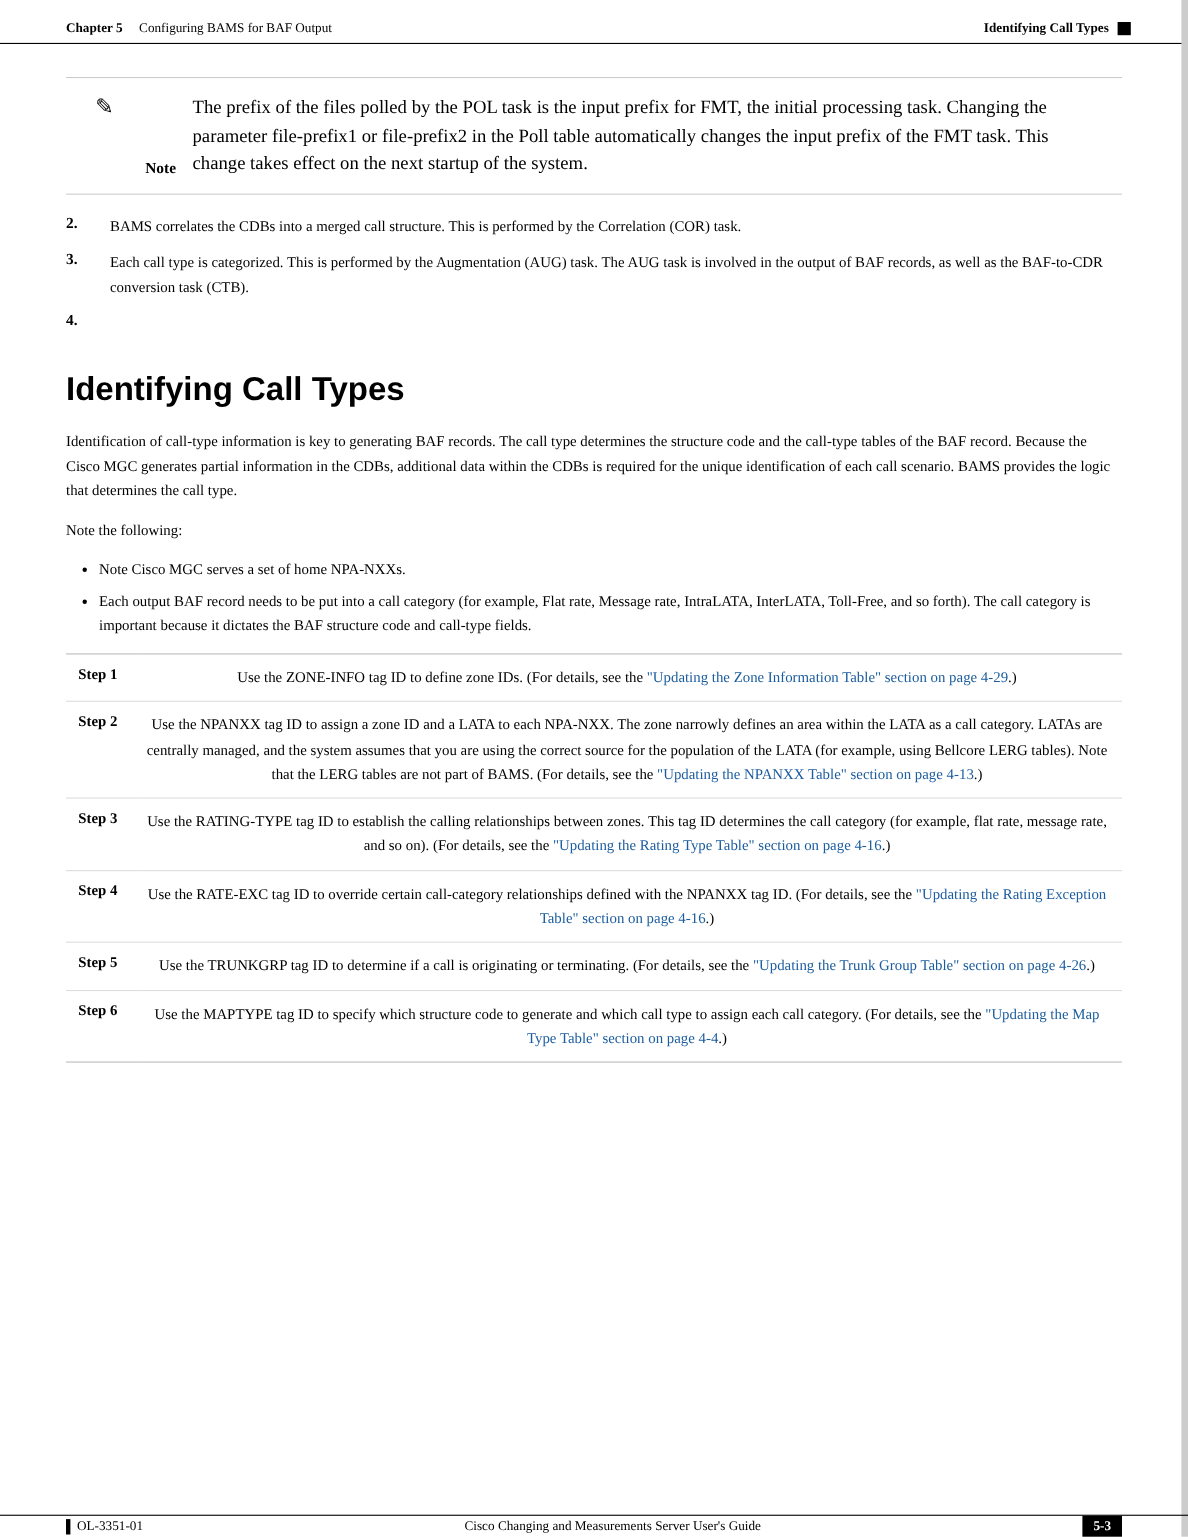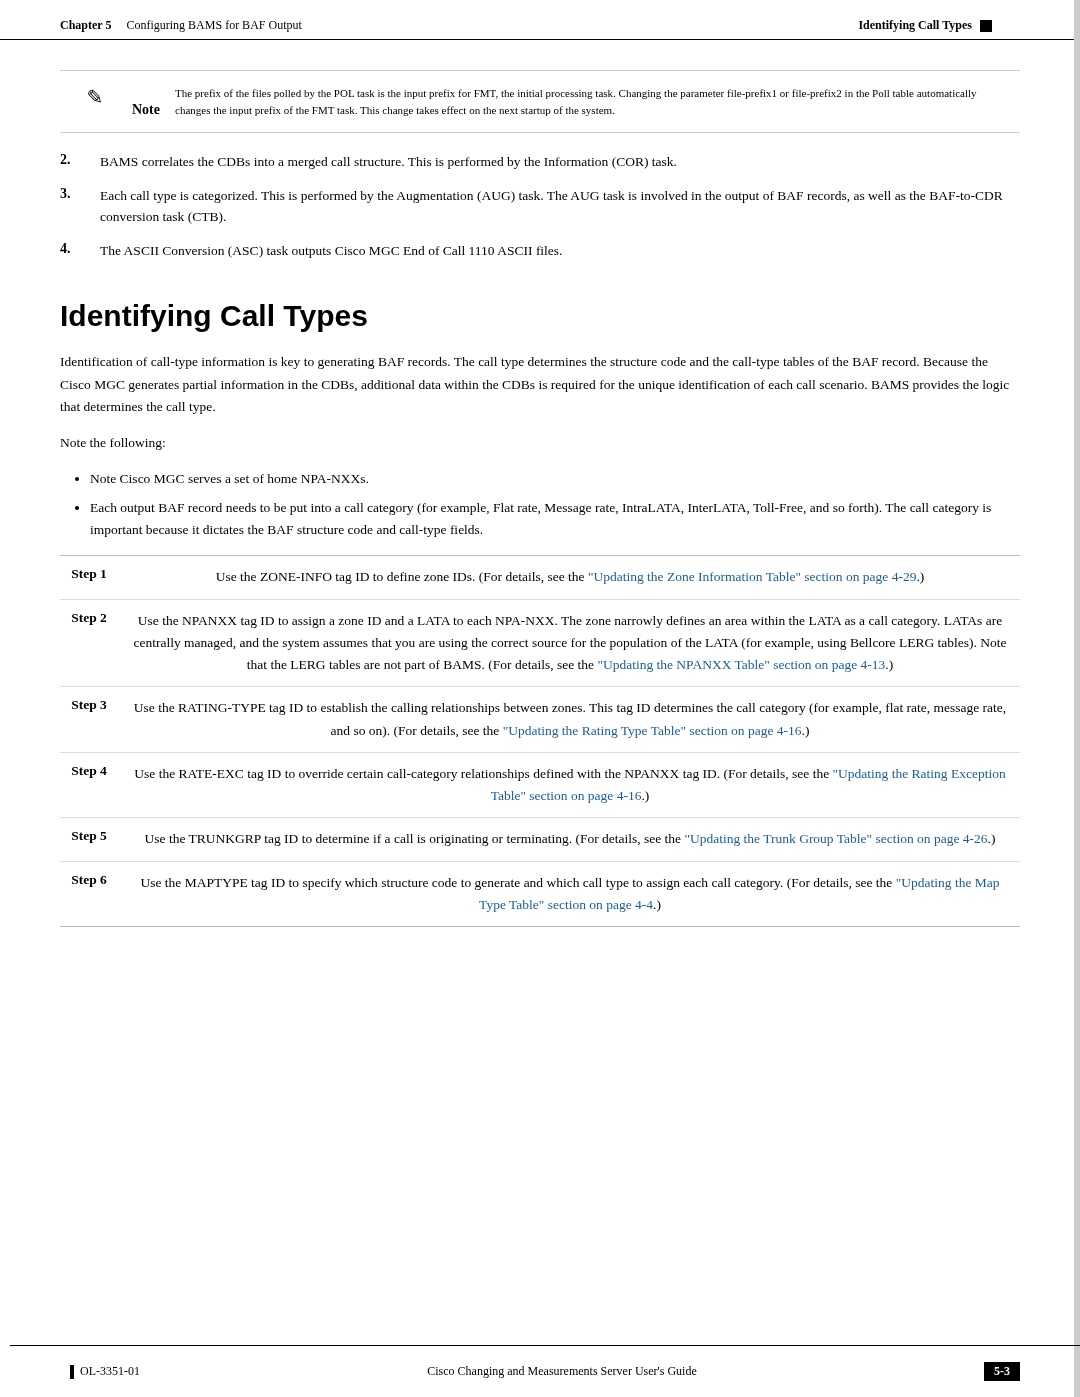--- a/index.html
+++ b/index.html
@@ -20,21 +20,21 @@
       background: #fff;
       position: relative;
       padding: 0;
     }
 
     
     .header {
       display: flex;
       justify-content: space-between;
       align-items: flex-start;
-      padding: 18px 88px 6px 60px;
+      padding: 18px 52px 6px 60px;
       border-bottom: 1px solid #000;
     }
 
     .header-left {
       font-size: 12px;
       color: #000;
     }
 
     .header-left .chapter-label {
       font-weight: bold;
@@ -82,21 +82,21 @@
       align-items: flex-start;
     }
 
     .note-label {
       font-weight: bold;
       font-size: 14px;
       min-width: 38px;
     }
 
     .note-text {
-      font-size: 11px;
+      font-size: 17px;
       line-height: 1.5;
     }
 
     
     .numbered-item {
       display: flex;
       gap: 18px;
       margin-bottom: 12px;
       align-items: flex-start;
     }
@@ -182,23 +182,22 @@
 
     
     .footer {
       position: absolute;
       bottom: 0;
       left: 0;
       right: 0;
       display: flex;
       justify-content: space-between;
       align-items: center;
-      padding: 16px 60px;
+      padding: 0 60px;
       border-top: 1px solid #000;
-      margin-left: 10px;
     }
 
     .footer-left {
       font-size: 12px;
       color: #000;
       display: flex;
       align-items: center;
       gap: 6px;
     }
 
@@ -254,31 +253,30 @@
       <div style="display:flex; gap:5px; align-items:flex-end;">
         <span class="note-label">Note</span>
         <span class="note-text">The prefix of the files polled by the POL task is the input prefix for FMT, the initial processing task. Changing the parameter file-prefix1 or file-prefix2 in the Poll table automatically changes the input prefix of the FMT task. This change takes effect on the next startup of the system.</span>
       </div>
     </div>
 
     <div>
 
       <div class="numbered-item">
         <span class="num">2.</span>
-        <span class="num-text">BAMS correlates the CDBs into a merged call structure. This is performed by the Information (COR) task.</span>
+        <span class="num-text">BAMS correlates the CDBs into a merged call structure. This is performed by the Correlation (COR) task.</span>
       </div>
 
       <div class="numbered-item">
         <span class="num">3.</span>
         <span class="num-text">Each call type is categorized. This is performed by the Augmentation (AUG) task. The AUG task is involved in the output of BAF records, as well as the BAF-to-CDR conversion task (CTB).</span>
       </div>
 
       <div class="numbered-item">
         <span class="num">4.</span>
-        <span class="num-text">The ASCII Conversion (ASC) task outputs Cisco MGC End of Call 1110 ASCII files.</span>
       </div>
 
     </div>
 
     <h1 class="section-heading">Identifying Call Types</h1>
 
     <p class="paragraph">Identification of call-type information is key to generating BAF records. The call type determines the structure code and the call-type tables of the BAF record. Because the Cisco MGC generates partial information in the CDBs, additional data within the CDBs is required for the unique identification of each call scenario. BAMS provides the logic that determines the call type.</p>
 
     <p class="paragraph">Note the following:</p>
 

